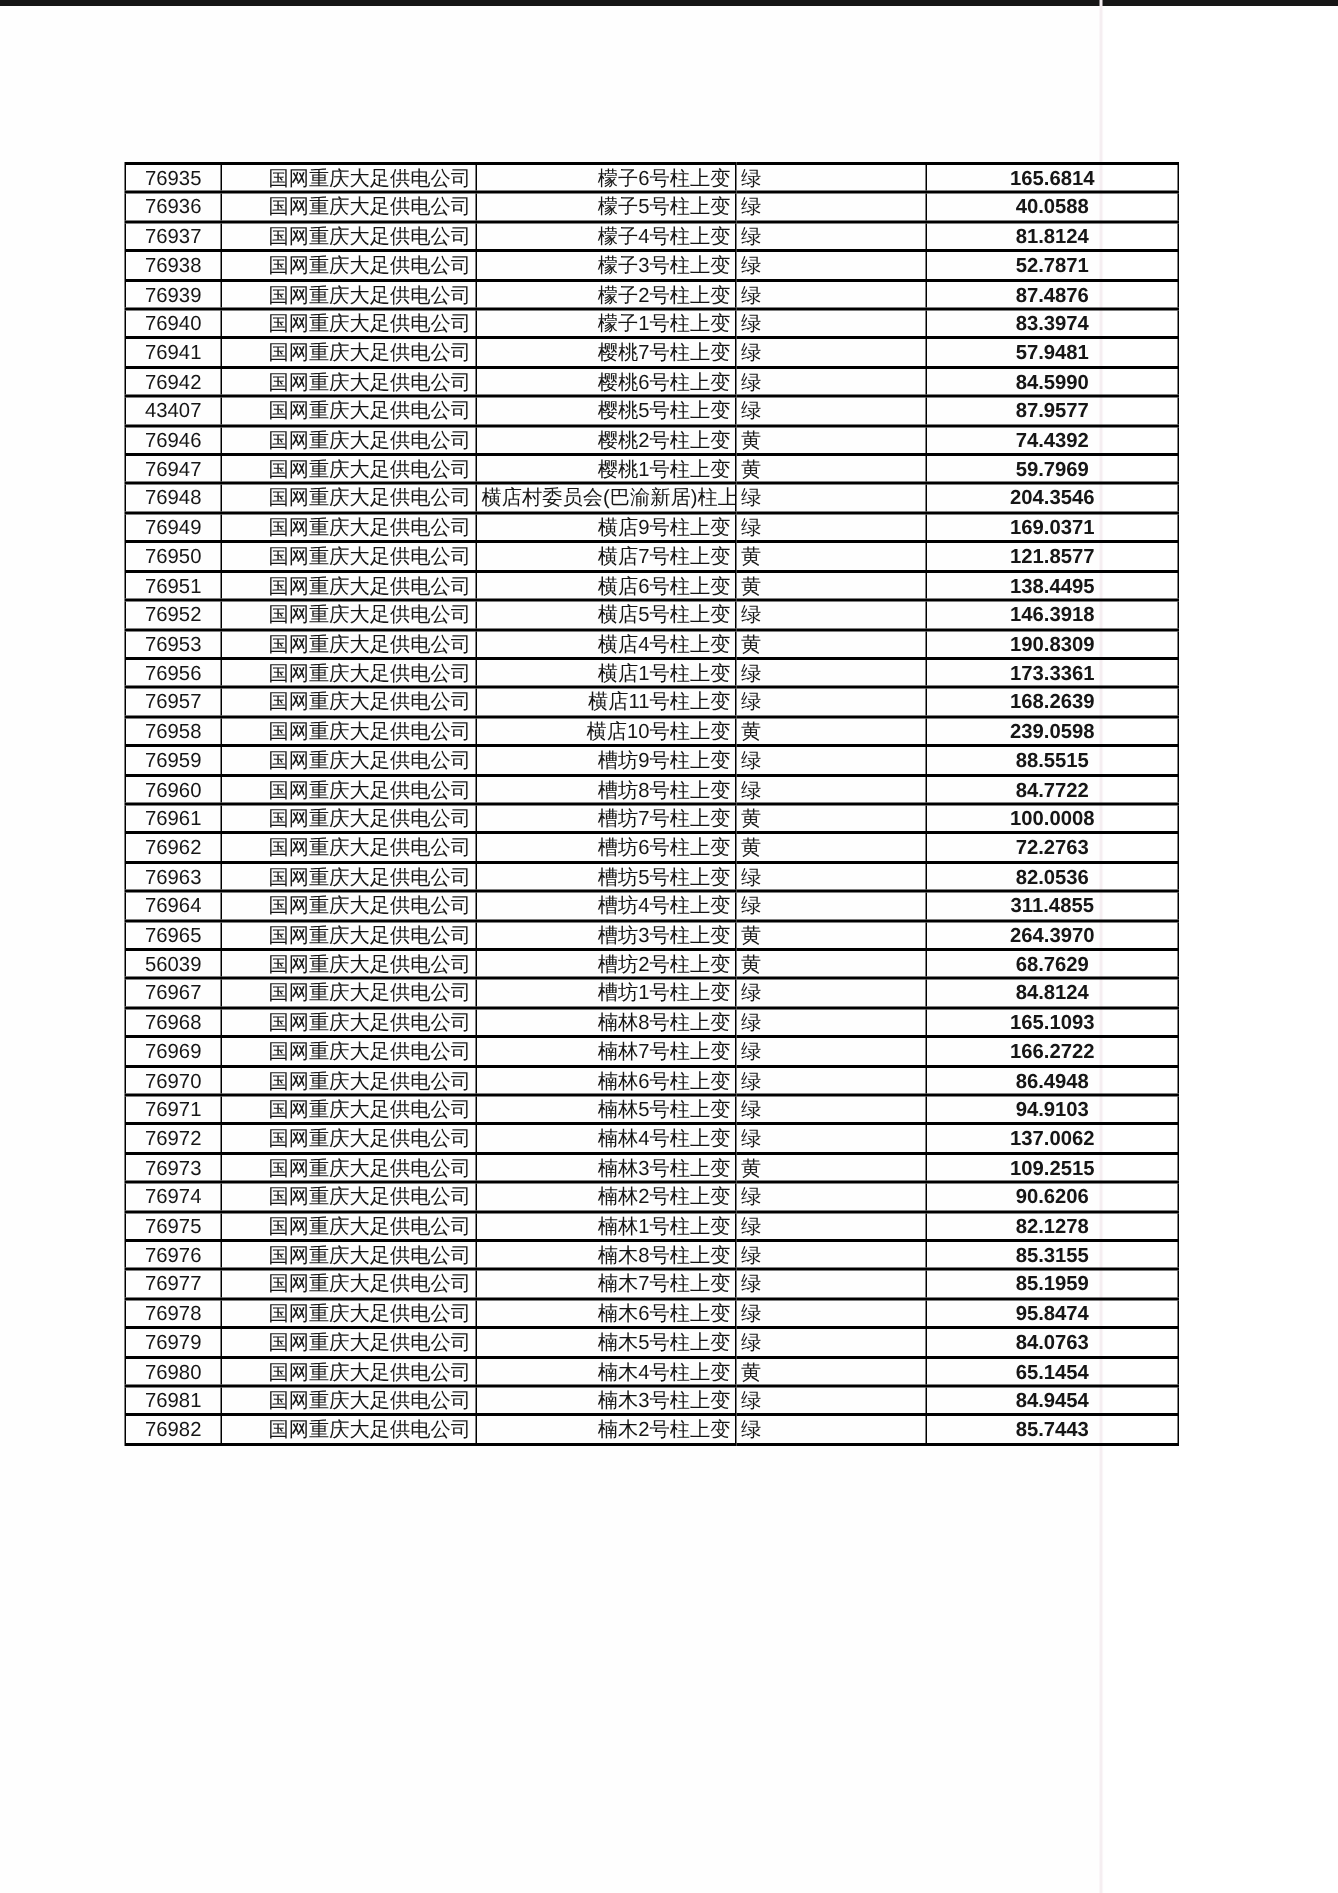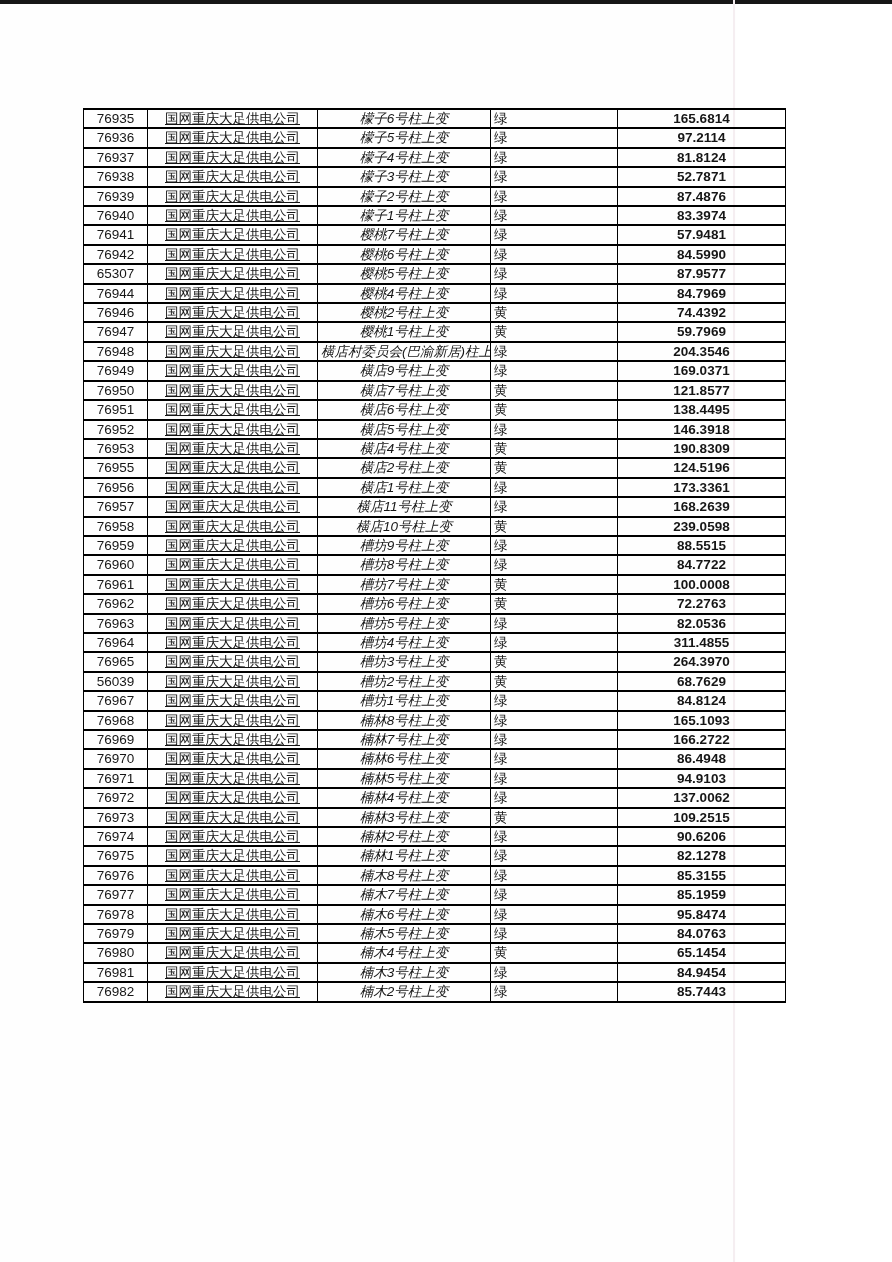--- a/index.html
+++ b/index.html
@@ -50,22 +50,22 @@
     border-top: 2px solid #000;
     border-bottom: 2px solid #000;
     height: 17.4px;
     line-height: 17.4px;
     padding: 0 3px;
     white-space: nowrap;
     overflow: hidden;
     vertical-align: middle;
   }
   td.c-id     { text-align: center; }
-  td.c-company{ text-align: center; text-decoration: underline; }
-  td.c-device { text-align: center; font-style: italic; }
+  td.c-company{ text-align: right; }
+  td.c-device { text-align: right; }
   td.c-status { text-align: left; }
   td.c-value  { text-align: center; font-weight: bold; }
 </style>
 </head>
 <body>
 
 <div class="page">
   <div class="top-edge-bar"></div>
   <div class="right-edge-line"></div>
 
@@ -84,21 +84,21 @@
       <td class="c-company">国网重庆大足供电公司</td>
       <td class="c-device">檬子6号柱上变</td>
       <td class="c-status">绿</td>
       <td class="c-value">165.6814</td>
     </tr>
           <tr>
       <td class="c-id">76936</td>
       <td class="c-company">国网重庆大足供电公司</td>
       <td class="c-device">檬子5号柱上变</td>
       <td class="c-status">绿</td>
-      <td class="c-value">97.2114</td>
+      <td class="c-value">40.0588</td>
     </tr>
           <tr>
       <td class="c-id">76937</td>
       <td class="c-company">国网重庆大足供电公司</td>
       <td class="c-device">檬子4号柱上变</td>
       <td class="c-status">绿</td>
       <td class="c-value">81.8124</td>
     </tr>
           <tr>
       <td class="c-id">76938</td>
@@ -129,34 +129,27 @@
       <td class="c-value">57.9481</td>
     </tr>
           <tr>
       <td class="c-id">76942</td>
       <td class="c-company">国网重庆大足供电公司</td>
       <td class="c-device">樱桃6号柱上变</td>
       <td class="c-status">绿</td>
       <td class="c-value">84.5990</td>
     </tr>
           <tr>
-      <td class="c-id">65307</td>
+      <td class="c-id">43407</td>
       <td class="c-company">国网重庆大足供电公司</td>
       <td class="c-device">樱桃5号柱上变</td>
       <td class="c-status">绿</td>
       <td class="c-value">87.9577</td>
     </tr>
           <tr>
-      <td class="c-id">76944</td>
-      <td class="c-company">国网重庆大足供电公司</td>
-      <td class="c-device">樱桃4号柱上变</td>
-      <td class="c-status">绿</td>
-      <td class="c-value">84.7969</td>
-    </tr>
-          <tr>
       <td class="c-id">76946</td>
       <td class="c-company">国网重庆大足供电公司</td>
       <td class="c-device">樱桃2号柱上变</td>
       <td class="c-status">黄</td>
       <td class="c-value">74.4392</td>
     </tr>
           <tr>
       <td class="c-id">76947</td>
       <td class="c-company">国网重庆大足供电公司</td>
       <td class="c-device">樱桃1号柱上变</td>
@@ -197,27 +190,20 @@
       <td class="c-device">横店5号柱上变</td>
       <td class="c-status">绿</td>
       <td class="c-value">146.3918</td>
     </tr>
           <tr>
       <td class="c-id">76953</td>
       <td class="c-company">国网重庆大足供电公司</td>
       <td class="c-device">横店4号柱上变</td>
       <td class="c-status">黄</td>
       <td class="c-value">190.8309</td>
-    </tr>
-          <tr>
-      <td class="c-id">76955</td>
-      <td class="c-company">国网重庆大足供电公司</td>
-      <td class="c-device">横店2号柱上变</td>
-      <td class="c-status">黄</td>
-      <td class="c-value">124.5196</td>
     </tr>
           <tr>
       <td class="c-id">76956</td>
       <td class="c-company">国网重庆大足供电公司</td>
       <td class="c-device">横店1号柱上变</td>
       <td class="c-status">绿</td>
       <td class="c-value">173.3361</td>
     </tr>
           <tr>
       <td class="c-id">76957</td>

